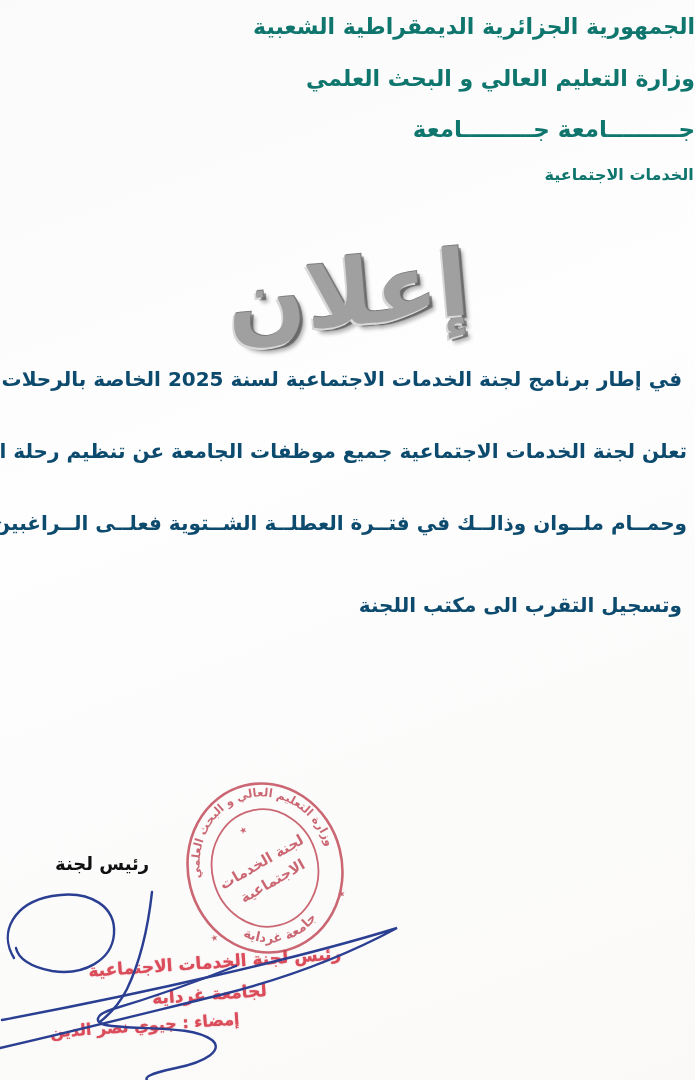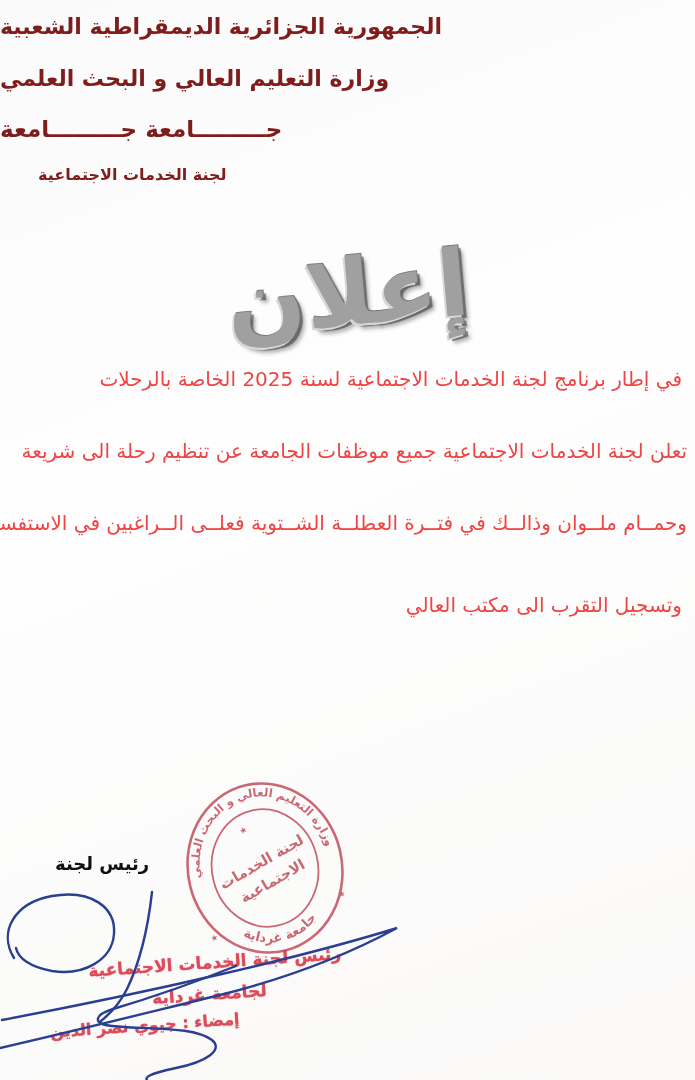--- a/index.html
+++ b/index.html
@@ -8,42 +8,42 @@
     font-family:"DejaVu Sans","Liberation Sans",sans-serif;
     background:#ffffff; overflow:hidden; position:relative;
   }
   .paper {
     position:absolute; inset:0;
     background:linear-gradient(160deg,#fbfafa 0%,#fefefe 40%,#faf9f8 100%);
   }
   
   .hline {
     position:absolute; left:0; width:100%;
-    text-align:left; direction:rtl;
-    font-weight:700; color:#7f1d1d;
+    text-align:right; direction:rtl;
+    font-weight:700; color:#0f766e;
   }
   .h1 { top:14px;  font-size:22px; }
   .h2 { top:66px;  font-size:22px; }
   .h3 { top:116px; font-size:23px; }
   .h4 { top:165px; font-size:16px;margin-left:38px; }
   
   .title {
     position:absolute; top:240px; left:0; width:100%;
     text-align:center; direction:rtl;
     font-size:92px; font-weight:700;
     color:#a0a0a0;
     text-shadow:-2px 2px 0 #d8d8d8, 1px -1px 0 #7a7a7a,
                 3px 3px 1px rgba(40,40,40,.55), 5px 6px 4px rgba(60,60,60,.35);
     transform:rotate(-5deg);
     letter-spacing:2px;
   }
   
   .bline {
     position:absolute; direction:rtl; text-align:right;
-    font-weight:400; color:#ef4444; font-size:20px;
+    font-weight:700; color:#0c4a6e; font-size:20px;
     line-height:1.5; white-space:nowrap;
   }
   .b1 { top:364px; right:13px; }
   .b2 { top:436px; right:8px;  font-size:20px; }
   .b3 { top:508px; right:8px;  font-size:20px; }
   .b4 { top:590px; right:13px; }
   
   .role-label {
     position:absolute; top:853px; left:55px;
     direction:rtl; font-weight:700; font-size:18px; color:#101010;
@@ -68,21 +68,21 @@
 <div class="hline h1">الجمهورية الجزائرية الديمقراطية الشعبية</div>
 <div class="hline h2">وزارة التعليم العالي و البحث العلمي</div>
 <div class="hline h3">جـــــــــامعة جـــــــــامعة</div>
 <div class="hline h4">لجنة الخدمات الاجتماعية</div>
 
 <div class="title">إعلان</div>
 
 <div class="bline b1">في إطار برنامج لجنة الخدمات الاجتماعية لسنة 2025 الخاصة بالرحلات</div>
 <div class="bline b2">تعلن لجنة الخدمات الاجتماعية جميع موظفات الجامعة عن تنظيم رحلة الى شريعة</div>
 <div class="bline b3">وحمــام ملــوان وذالــك في فتــرة العطلــة الشــتوية فعلــى الــراغبين في الاستفســار</div>
-<div class="bline b4">وتسجيل التقرب الى مكتب العالي</div>
+<div class="bline b4">وتسجيل التقرب الى مكتب اللجنة</div>
 
 <div class="role-label">رئيس لجنة</div>
 
 <div class="red-line r1 redtxt">رئيس لجنة الخدمات الاجتماعية</div>
 <div class="red-line r2 redtxt">لجامعة غرداية</div>
 <div class="red-line r3 redtxt">إمضاء : جيوي نصر الدين</div>
 
 <svg class="overlay-svg" viewBox="0 760 695 320">
 
   <g transform="rotate(-14 265 868)" opacity="0.8" fill="none" stroke="#bf4351">

